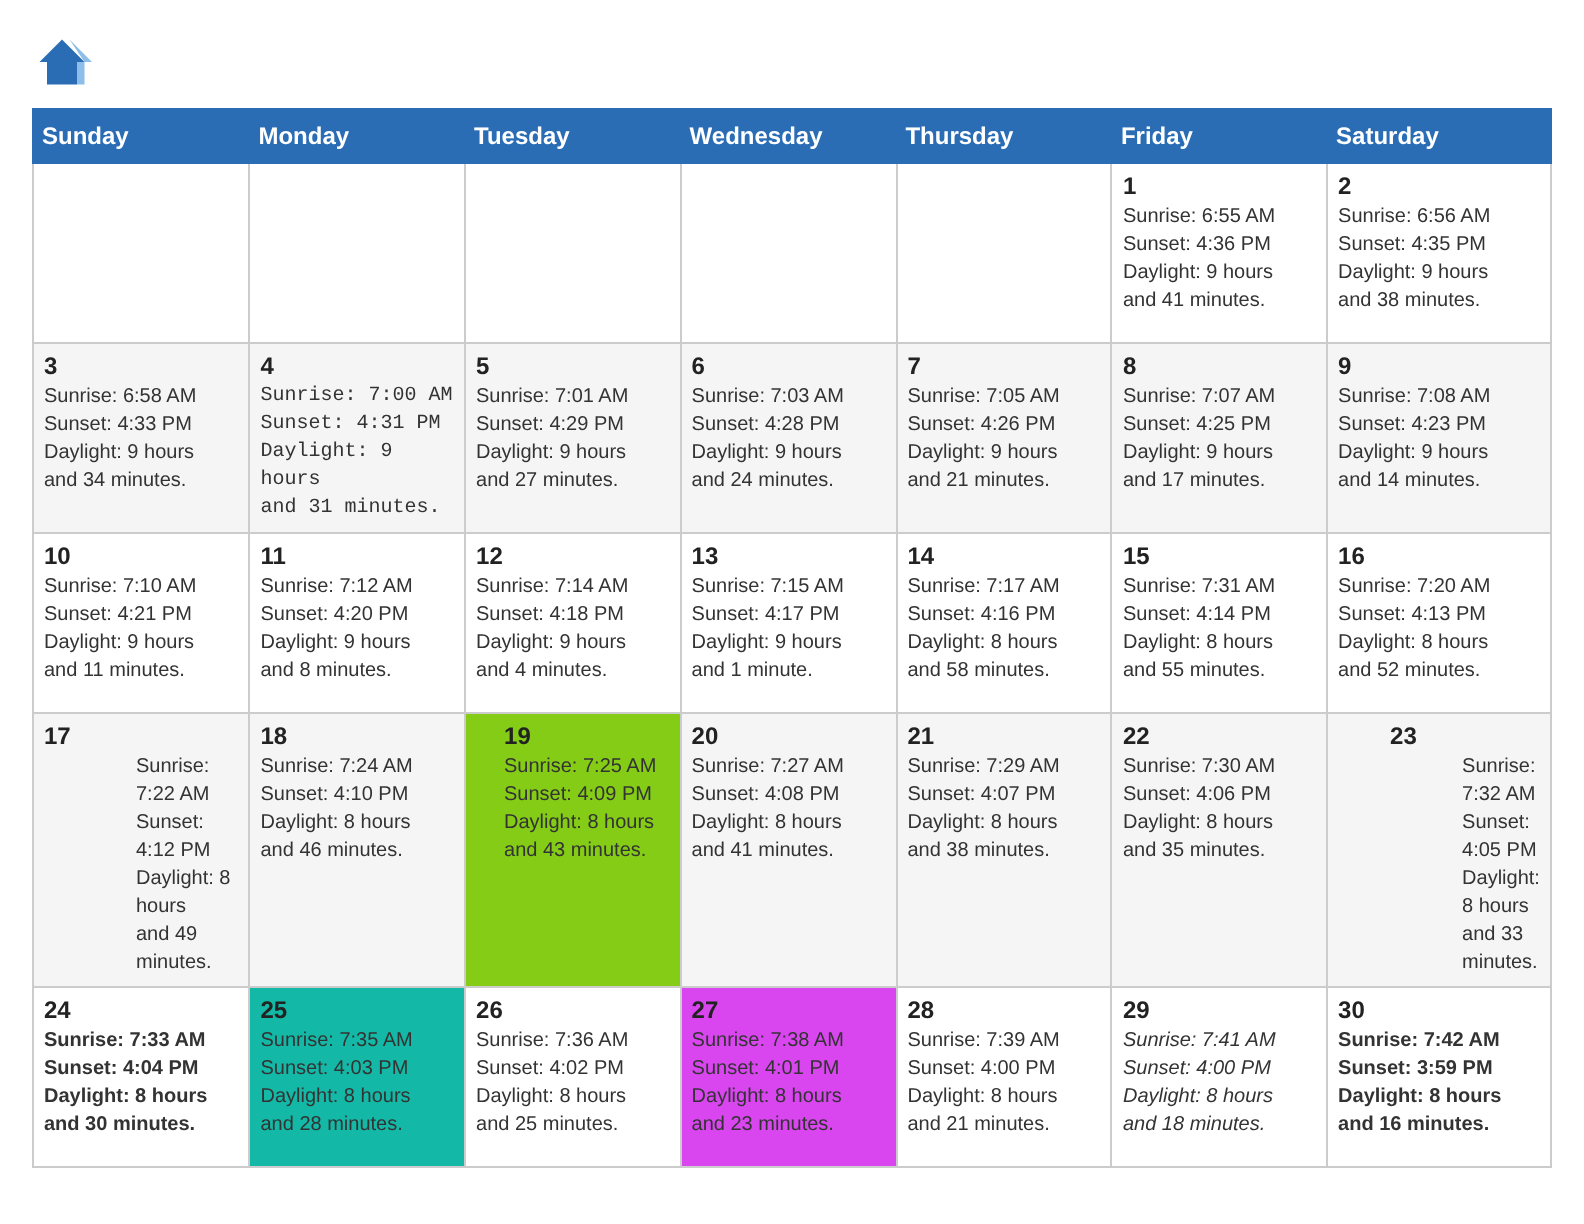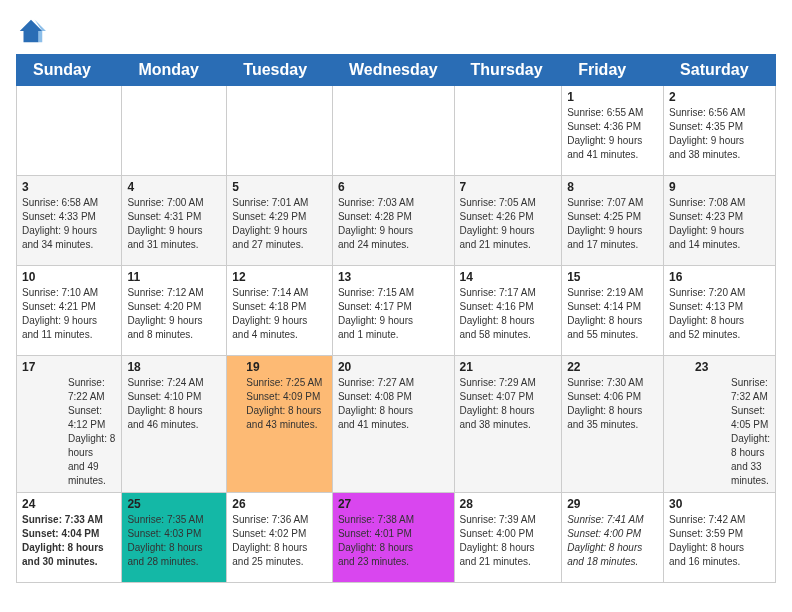--- a/index.html
+++ b/index.html
@@ -53,23 +53,23 @@
       color: #555;
     }
     .calendar-table {
       width: 100%;
       border-collapse: collapse;
       font-size: 11px;
     }
     .calendar-table th {
       background-color: #2a6db5;
       color: #fff;
-      padding: 6px 16px;
+      padding: 6px 4px;
       text-align: left;
-      font-size: 16px;
+      font-size: 12px;
       font-weight: bold;
       border: 1px solid #2a6db5;
     }
     .calendar-table td {
       vertical-align: top;
       padding: 4px 5px;
       border: 1px solid #ccc;
       width: calc(100% / 7);
       height: 90px;
       background: #fff;
@@ -152,21 +152,21 @@
       <tr>
         <td style="background-color: rgb(245, 245, 245);">
           <div class="day-number">3</div>
           <div class="day-info" style="white-space: pre-line;">Sunrise: 6:58 AM
 Sunset: 4:33 PM
 Daylight: 9 hours
 and 34 minutes.</div>
         </td>
         <td style="background-color: rgb(245, 245, 245);">
           <div class="day-number">4</div>
-          <div class="day-info" style="white-space: pre-line;">Sunrise: 7:00 AM
+          <div class="day-info" style="white-space: pre-line; font-family: Liberation Mono, monospace;">Sunrise: 7:00 AM
 Sunset: 4:31 PM
 Daylight: 9 hours
 and 31 minutes.</div>
         </td>
         <td style="background-color: rgb(245, 245, 245);">
           <div class="day-number">5</div>
           <div class="day-info" style="white-space: pre-line;">Sunrise: 7:01 AM
 Sunset: 4:29 PM
 Daylight: 9 hours
 and 27 minutes.</div>
@@ -231,21 +231,21 @@
         </td>
         <td style="background-color: rgb(255, 255, 255);">
           <div class="day-number">14</div>
           <div class="day-info" style="white-space: pre-line;">Sunrise: 7:17 AM
 Sunset: 4:16 PM
 Daylight: 8 hours
 and 58 minutes.</div>
         </td>
         <td style="background-color: rgb(255, 255, 255);">
           <div class="day-number">15</div>
-          <div class="day-info" style="white-space: pre-line;">Sunrise: 2:19 AM
+          <div class="day-info" style="white-space: pre-line;">Sunrise: 7:31 AM
 Sunset: 4:14 PM
 Daylight: 8 hours
 and 55 minutes.</div>
         </td>
         <td style="background-color: rgb(255, 255, 255); margin-top: 32px;">
           <div class="day-number">16</div>
           <div class="day-info" style="white-space: pre-line;">Sunrise: 7:20 AM
 Sunset: 4:13 PM
 Daylight: 8 hours
 and 52 minutes.</div>
@@ -259,21 +259,21 @@
 Daylight: 8 hours
 and 49 minutes.</div>
         </td>
         <td style="background-color: rgb(245, 245, 245);">
           <div class="day-number">18</div>
           <div class="day-info" style="white-space: pre-line;">Sunrise: 7:24 AM
 Sunset: 4:10 PM
 Daylight: 8 hours
 and 46 minutes.</div>
         </td>
-        <td style="background-color: #fdba74; padding-left: 19px;">
+        <td style="background-color: #84cc16; padding-left: 19px;">
           <div class="day-number">19</div>
           <div class="day-info" style="white-space: pre-line;">Sunrise: 7:25 AM
 Sunset: 4:09 PM
 Daylight: 8 hours
 and 43 minutes.</div>
         </td>
         <td style="background-color: rgb(245, 245, 245);">
           <div class="day-number">20</div>
           <div class="day-info" style="white-space: pre-line;">Sunrise: 7:27 AM
 Sunset: 4:08 PM
@@ -340,20 +340,20 @@
         </td>
         <td style="background-color: rgb(255, 255, 255);">
           <div class="day-number">29</div>
           <div class="day-info" style="white-space: pre-line; font-style: italic;">Sunrise: 7:41 AM
 Sunset: 4:00 PM
 Daylight: 8 hours
 and 18 minutes.</div>
         </td>
         <td style="background-color: rgb(255, 255, 255);">
           <div class="day-number">30</div>
-          <div class="day-info" style="white-space: pre-line;">Sunrise: 7:42 AM
+          <div class="day-info" style="white-space: pre-line; font-weight: bold;">Sunrise: 7:42 AM
 Sunset: 3:59 PM
 Daylight: 8 hours
 and 16 minutes.</div>
         </td>
       </tr>
     </tbody>
 </table>
 
 </body></html>

